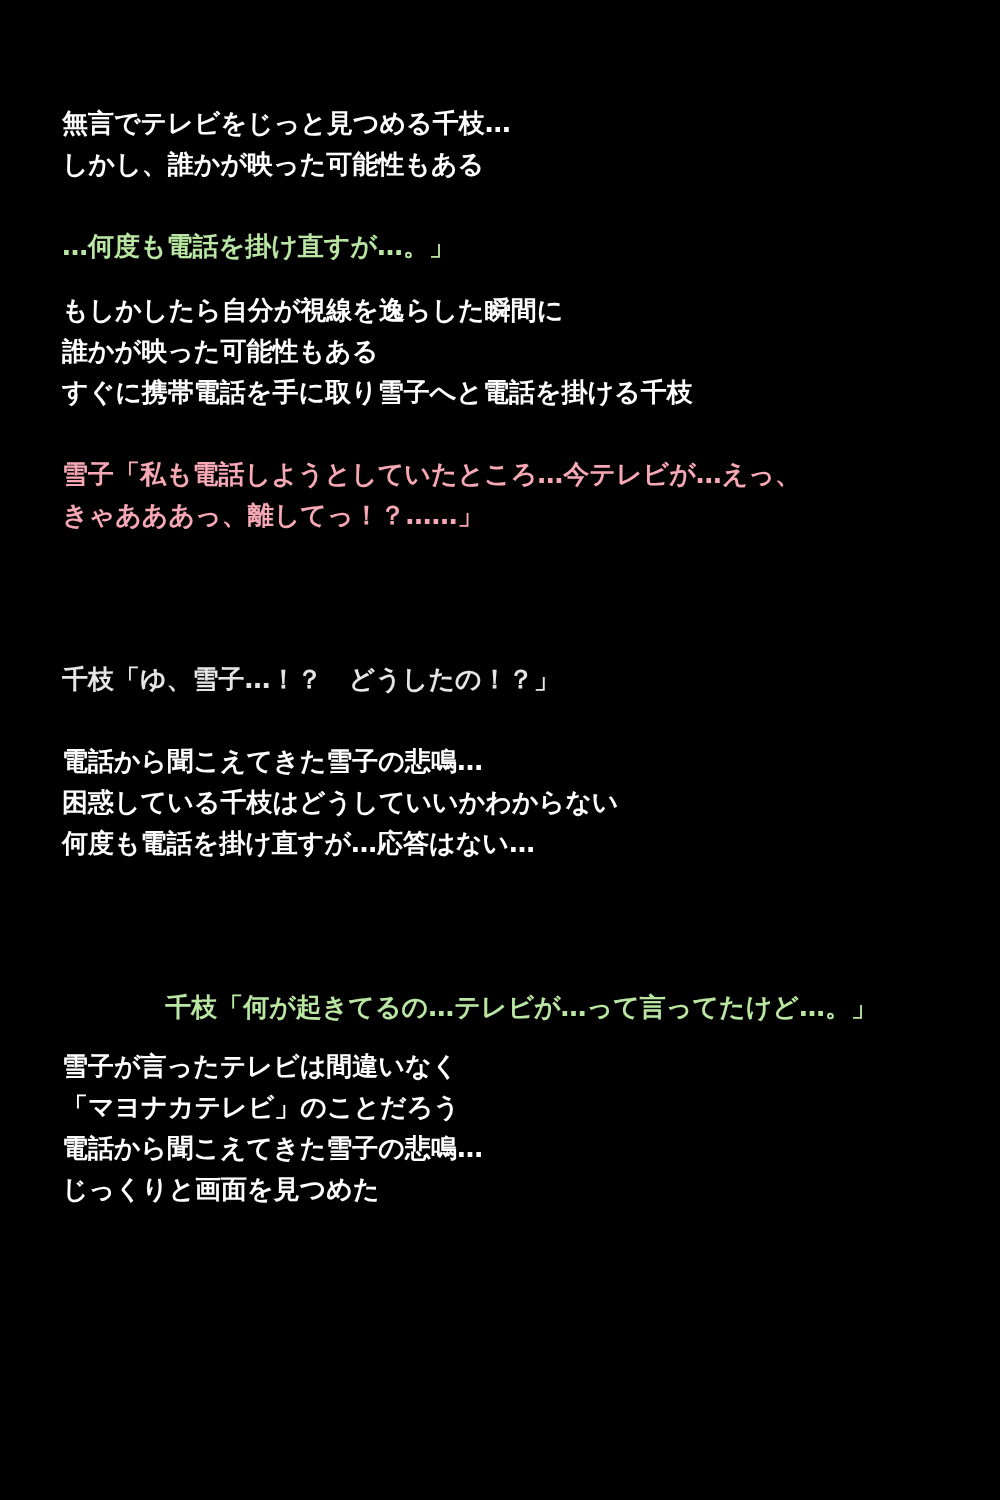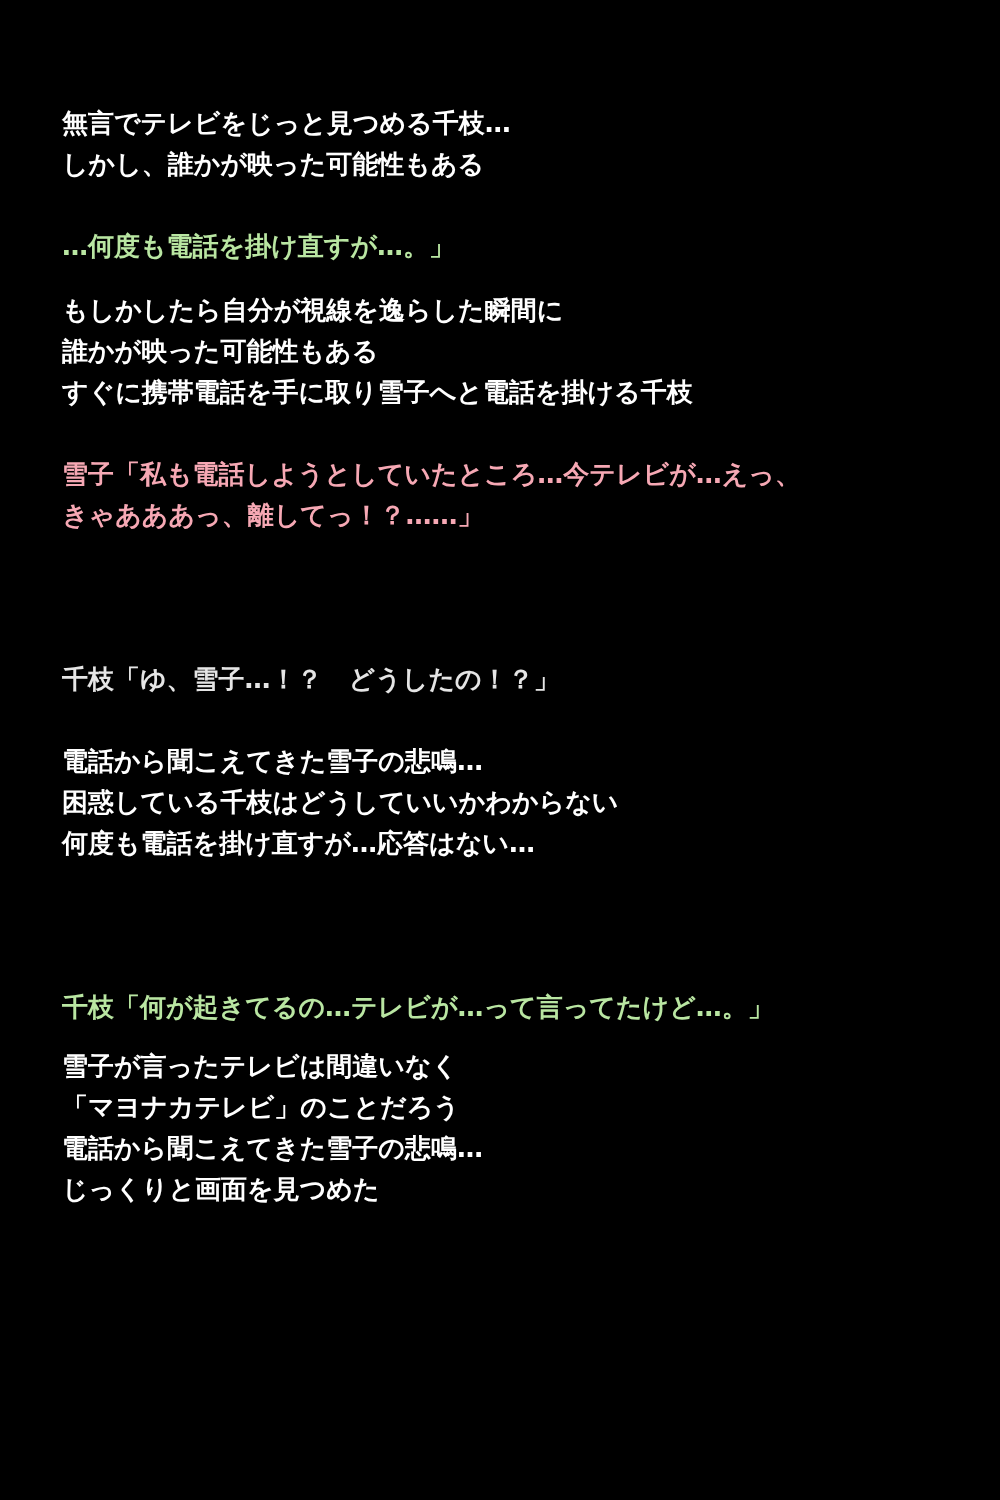--- a/index.html
+++ b/index.html
@@ -59,21 +59,21 @@
         <div class="line">きゃあああっ、離してっ！？……」</div>
       </div>
       <div class="paragraph" style="margin-top: 123px; color: #e5e5e5;">
         <div class="line">千枝「ゆ、雪子…！？　どうしたの！？」</div>
       </div>
       <div class="paragraph" style="margin-top: 41px; color: rgb(255, 255, 255);">
         <div class="line">電話から聞こえてきた雪子の悲鳴…</div>
         <div class="line">困惑している千枝はどうしていいかわからない</div>
         <div class="line">何度も電話を掛け直すが…応答はない…</div>
       </div>
-      <div class="paragraph" style="margin-top: 123px; color: rgb(185, 230, 162);">
+      <div class="paragraph" style="margin-top: 123px; color: rgb(185, 230, 162); text-align: center;">
         <div class="line">千枝「何が起きてるの…テレビが…って言ってたけど…。」</div>
       </div>
       <div class="paragraph" style="margin-top: 18px; color: rgb(255, 255, 255);">
         <div class="line">雪子が言ったテレビは間違いなく</div>
         <div class="line">「マヨナカテレビ」のことだろう</div>
         <div class="line">電話から聞こえてきた雪子の悲鳴…</div>
         <div class="line">じっくりと画面を見つめた</div>
       </div>
     </div>
 </div>

